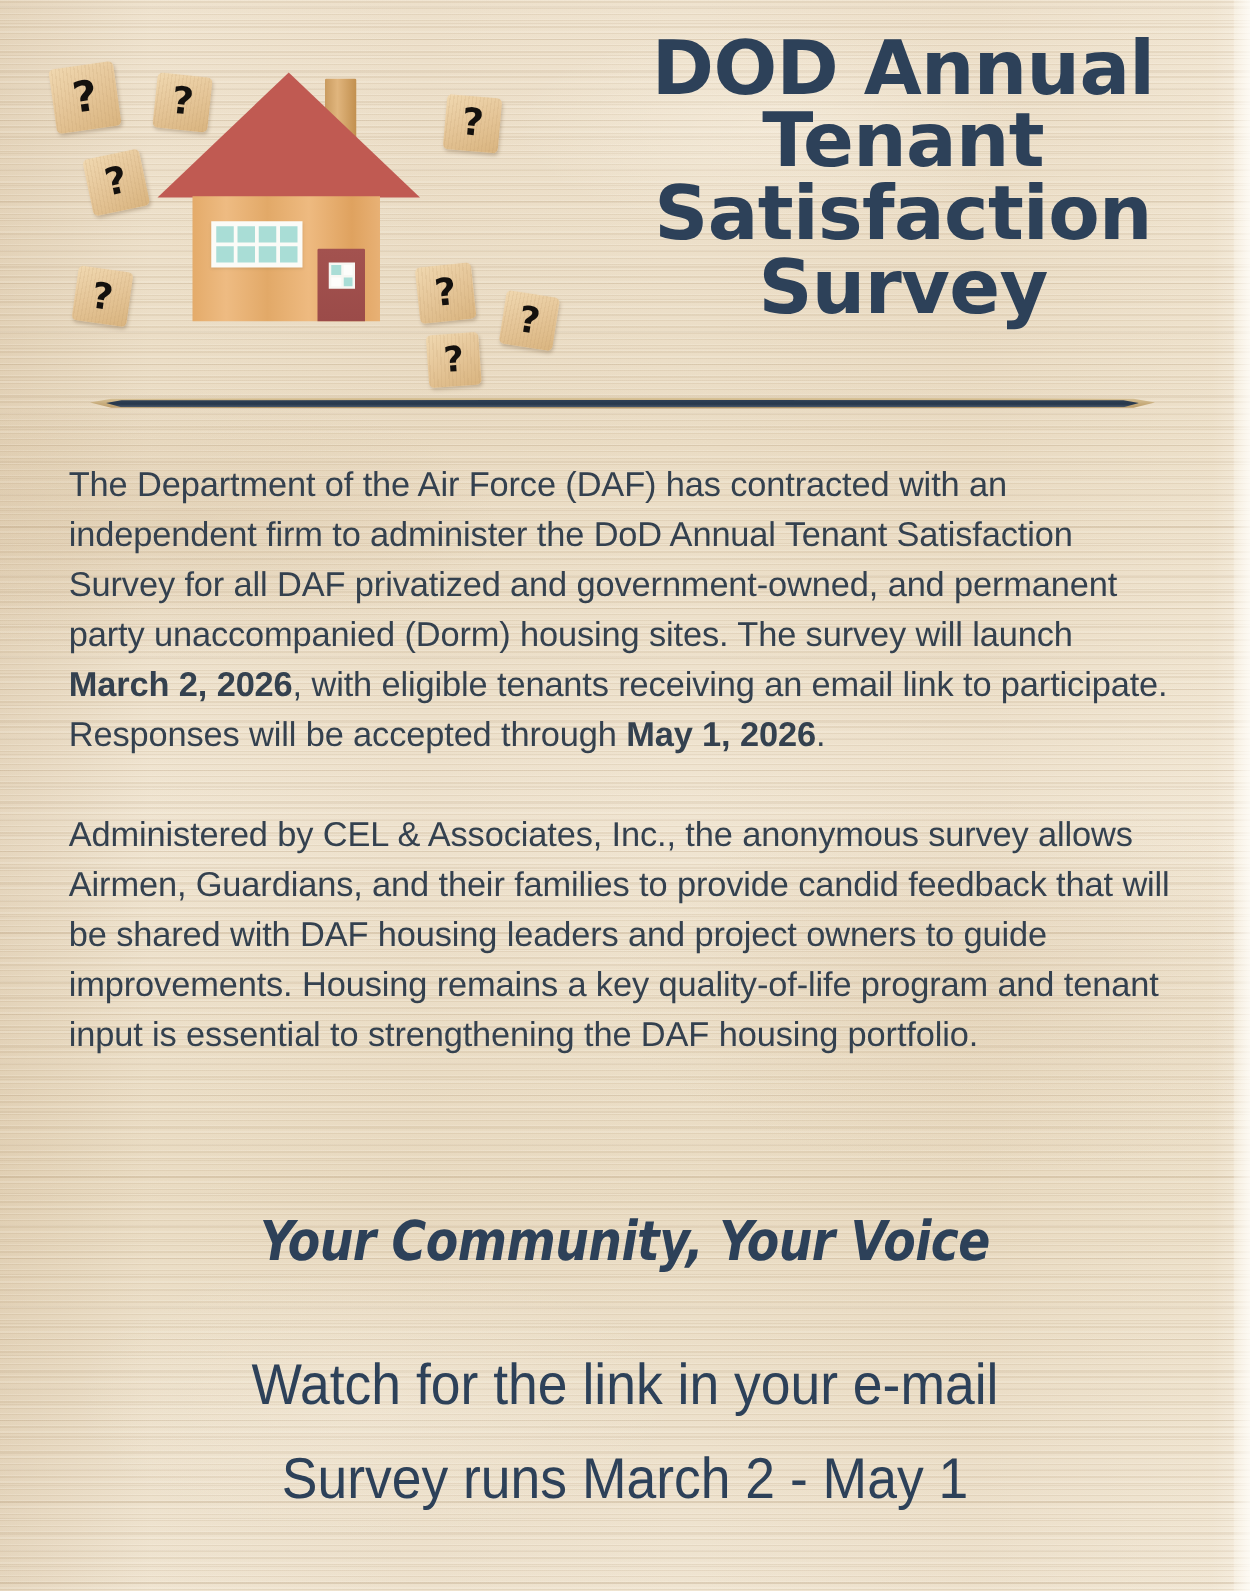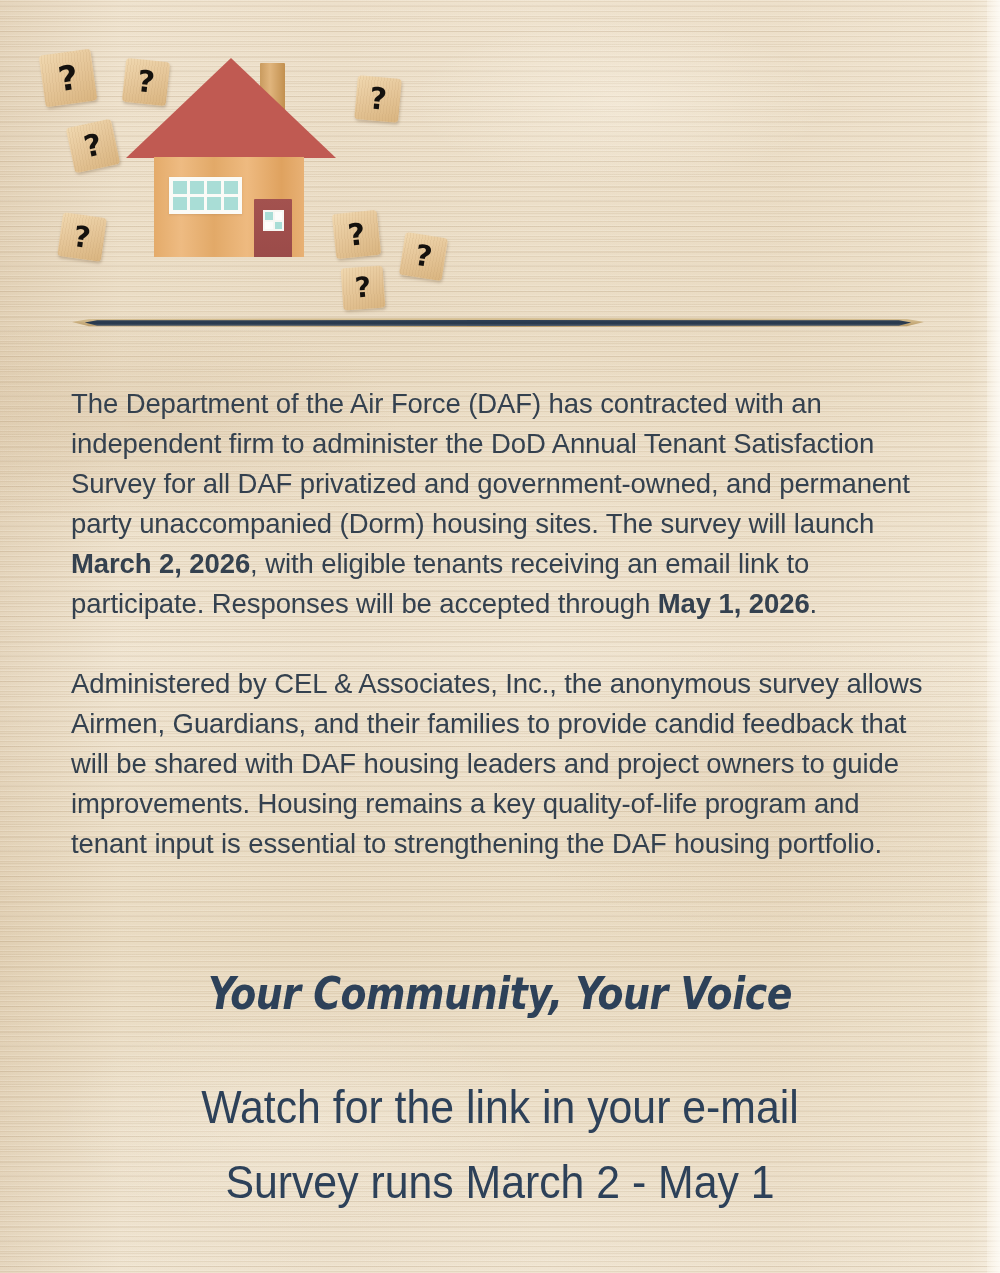--- a/index.html
+++ b/index.html
@@ -213,21 +213,21 @@
     position: absolute;
     left: 55px;
     top: 368px;
     width: 890px;
     color: #34414f;
     font-family: "Liberation Sans", sans-serif;
     font-size: 27.5px;
     line-height: 40px;
     letter-spacing: -0.1px;
   }
-  .copy p { margin: 16px; }
+  .copy p { margin: 0; }
   .copy p + p { margin-top: 40px; }
   .copy b { font-weight: 700; }
 
   
   .tagline {
     position: absolute;
     left: 0;
     top: 968px;
     width: 1000px;
     text-align: center;
@@ -314,20 +314,26 @@
           <span>?</span>
         </div>
         <div class="block" style="left: 372px; top: 205px; width: 43px; height: 43px; font-size: 29px; transform: rotate(9deg);">
           <span>?</span>
         </div>
         <div class="block" style="left: 312px; top: 237px; width: 42px; height: 42px; font-size: 28px; transform: rotate(-4deg);">
           <span>?</span>
         </div>
       </div>
 
+    <div class="title">
+      <div>DOD Annual</div>
+      <div>Tenant</div>
+      <div>Satisfaction</div>
+      <div>Survey</div>
+    </div>
   </div>
 
   <div class="divider-wrap">
     <div class="divider-gold"></div>
     <div class="divider-core"></div>
   </div>
 
   <div class="copy" id="copy">
       <p><span>The Department of the Air Force (DAF) has contracted with an independent firm to administer the DoD Annual Tenant Satisfaction Survey for all DAF privatized and government-owned, and permanent party unaccompanied (Dorm) housing sites.  The survey will launch </span><b>March 2, 2026</b><span>, with eligible tenants receiving an email link to participate. Responses will be accepted through </span><b>May 1, 2026</b><span>.</span></p>
       <p><span>Administered by CEL &amp; Associates, Inc., the anonymous survey allows Airmen, Guardians, and their families to provide candid feedback that will be shared with DAF housing leaders and project owners to guide improvements.  Housing remains a key quality-of-life program and tenant input is essential to strengthening the DAF housing portfolio.</span></p>

